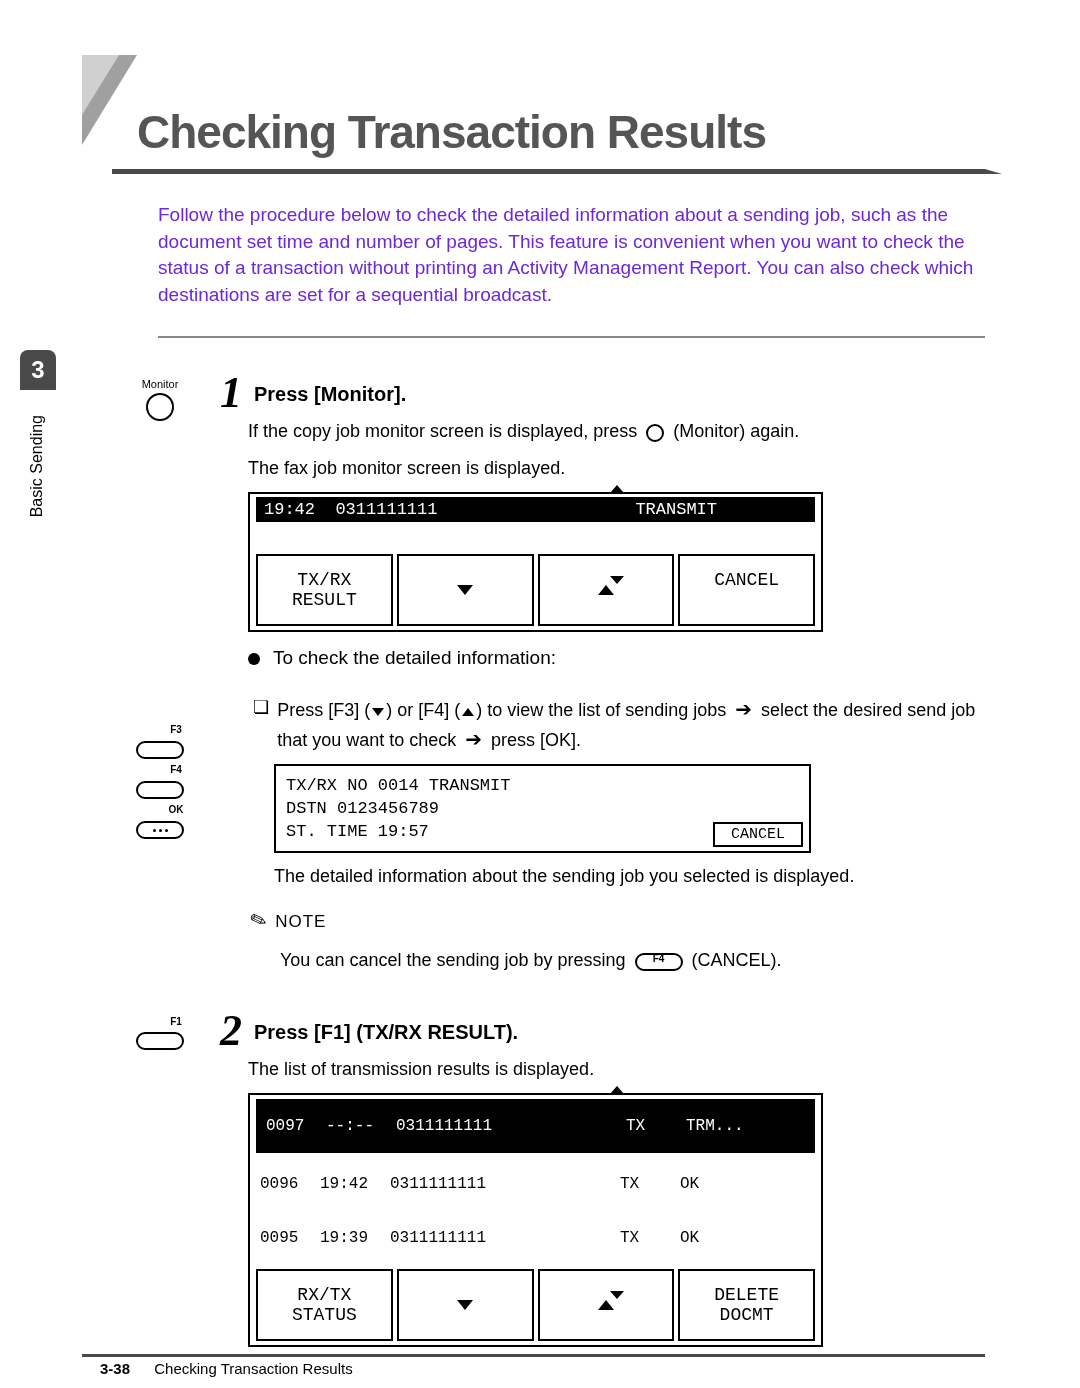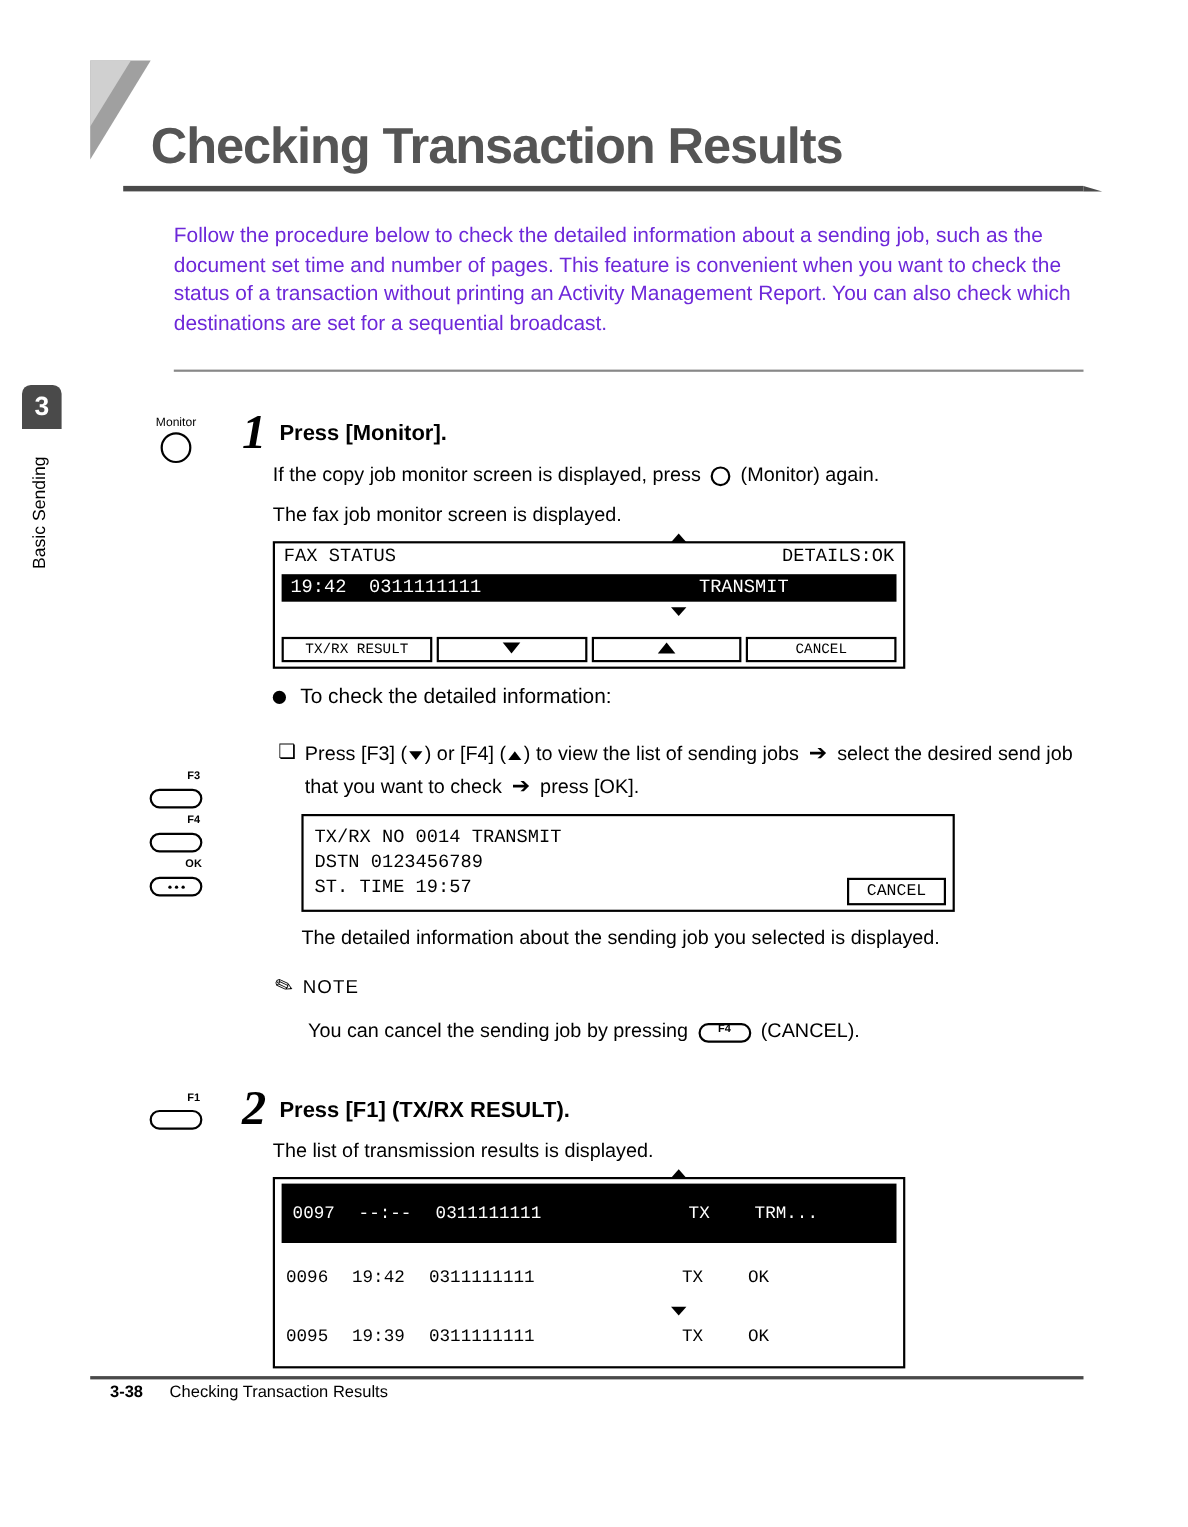--- a/index.html
+++ b/index.html
@@ -276,24 +276,24 @@
     }
     
     .lcd-button-row {
       display: flex;
       gap: 4px;
       padding: 4px 6px;
     }
     
     .lcd-btn {
       border: 2px solid black;
-      padding: 2px 6px;
+      padding: 14px 6px;
       flex: 1;
       text-align: center;
-      font-size: 13px;
+      font-size: 18px;
     }
     
     .lcd-btn.arrow {
       display: flex;
       align-items: center;
       justify-content: center;
     }
     
     .arrow-down::before {
       content: '';
@@ -400,21 +400,21 @@
       font-size: 20px;
       margin: 0 4px;
     }
     
     .lcd-display-2 {
       border: 2px solid black;
       margin: 10px 0 10px 26px;
       font-family: 'Courier New', monospace;
       font-size: 17px;
       background: white;
-      width: 594px;
+      width: 537px;
       padding: 8px 10px;
       position: relative;
     }
     
     .lcd-display-2 .row {
       padding: 2px 0;
     }
     
     .cancel-box {
       position: absolute;
@@ -569,24 +569,20 @@
           <p>
             <span>If the copy job monitor screen is displayed, press </span>
             <span class="circle-inline"></span>
             <span> (Monitor) again.</span>
           </p>
           <p>The fax job monitor screen is displayed.</p>
 
           <div class="lcd-wrapper">
             <div class="scroll-arrow-up"></div>
             <div class="lcd-display">
-              <div class="lcd-row lcd-row-header">
-                <span>FAX STATUS</span>
-                <span>DETAILS:OK</span>
-              </div>
               <div class="lcd-highlighted-row">
                 <div class="lcd-highlighted">
                   <span>19:42</span>
                   <span>&nbsp;&nbsp;</span>
                   <span>0311111111</span>
                   <span class="spacer"></span>
                   <span style="margin-right:90px;">TRANSMIT</span>
                 </div>
               </div>
               <div class="lcd-row">&nbsp;</div>
@@ -688,20 +684,30 @@
                 <span class="col-type">TX</span>
                 <span class="col-status">OK</span>
               </div>
               <div class="data-row">
                 <span class="col-id">0095</span>
                 <span class="col-time">19:39</span>
                 <span class="col-num">0311111111</span>
                 <span class="col-type">TX</span>
                 <span class="col-status">OK</span>
               </div>
+              <div class="lcd-button-row">
+                <div class="lcd-btn">RX/TX STATUS</div>
+                <div class="lcd-btn arrow">
+                    <span class="arrow-down"></span>
+                  </div>
+                <div class="lcd-btn arrow">
+                    <span class="arrow-up"></span>
+                  </div>
+                <div class="lcd-btn">DELETE DOCMT</div>
+              </div>
             </div>
             <div class="scroll-arrow-down" style="bottom:48px;"></div>
           </div>
         </div>
       </div>
     </div>
   </div>
 
   <div class="footer-line"></div>
   <div class="footer-text">

